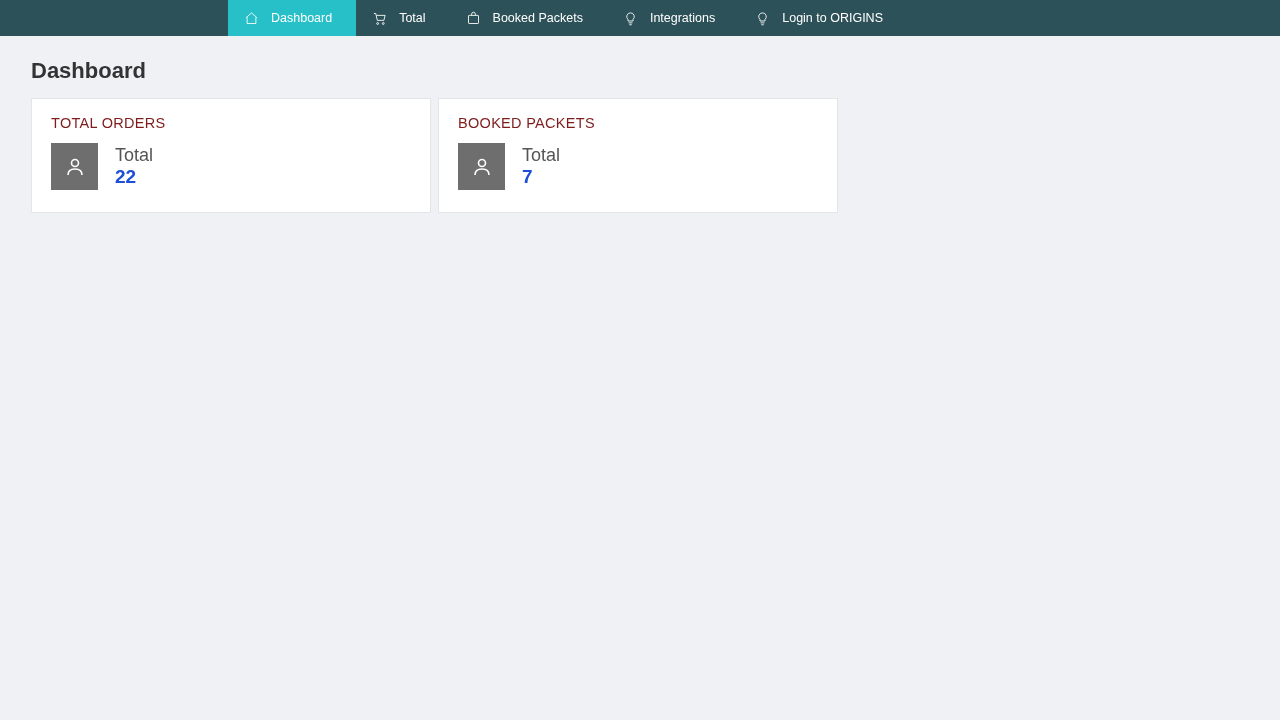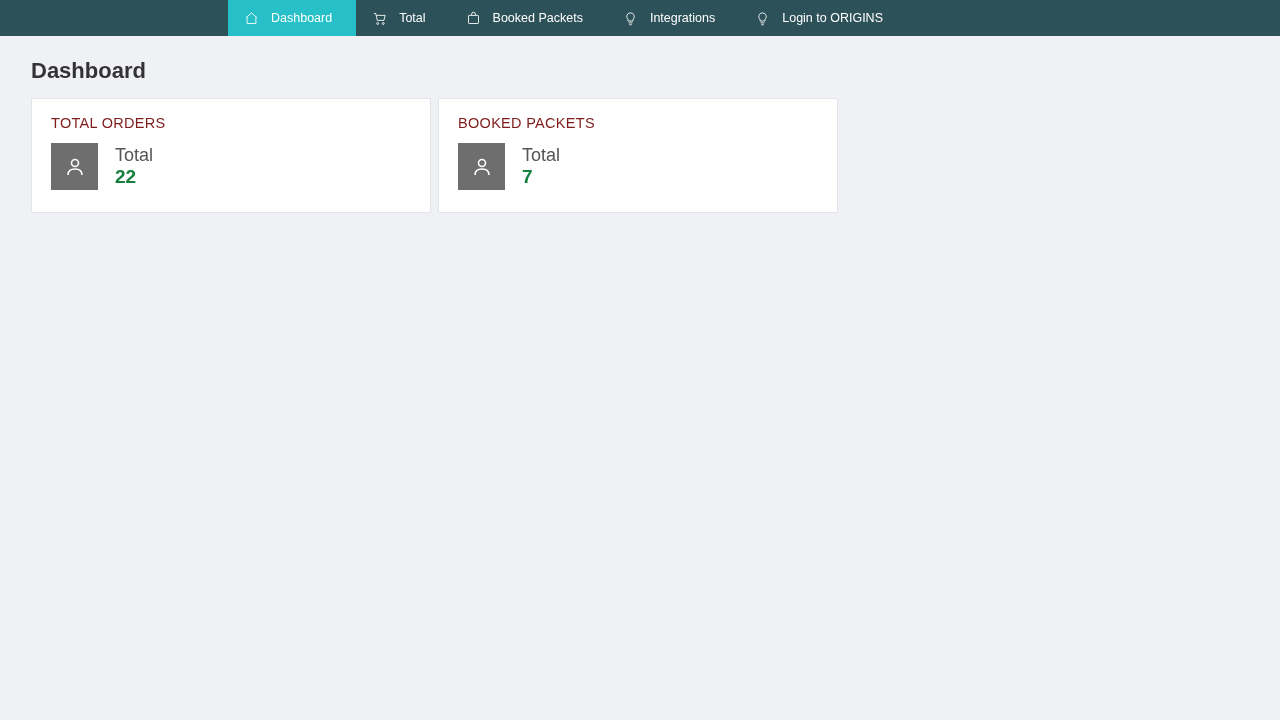--- a/index.html
+++ b/index.html
@@ -98,21 +98,21 @@
       display: flex;
       flex-direction: column;
       gap: 0;
     }
     .card-label {
       color: #555;
       font-size: 18px;
       font-weight: 400;
     }
     .card-value {
-      color: #15803d;
+      color: #1d4ed8;
       font-size: 19px;
       font-weight: 700;
     }
   </style>
 </head>
 <body>
 
 <nav class="topnav">
   <div class="nav-item active">
     <span class="nav-icon">

